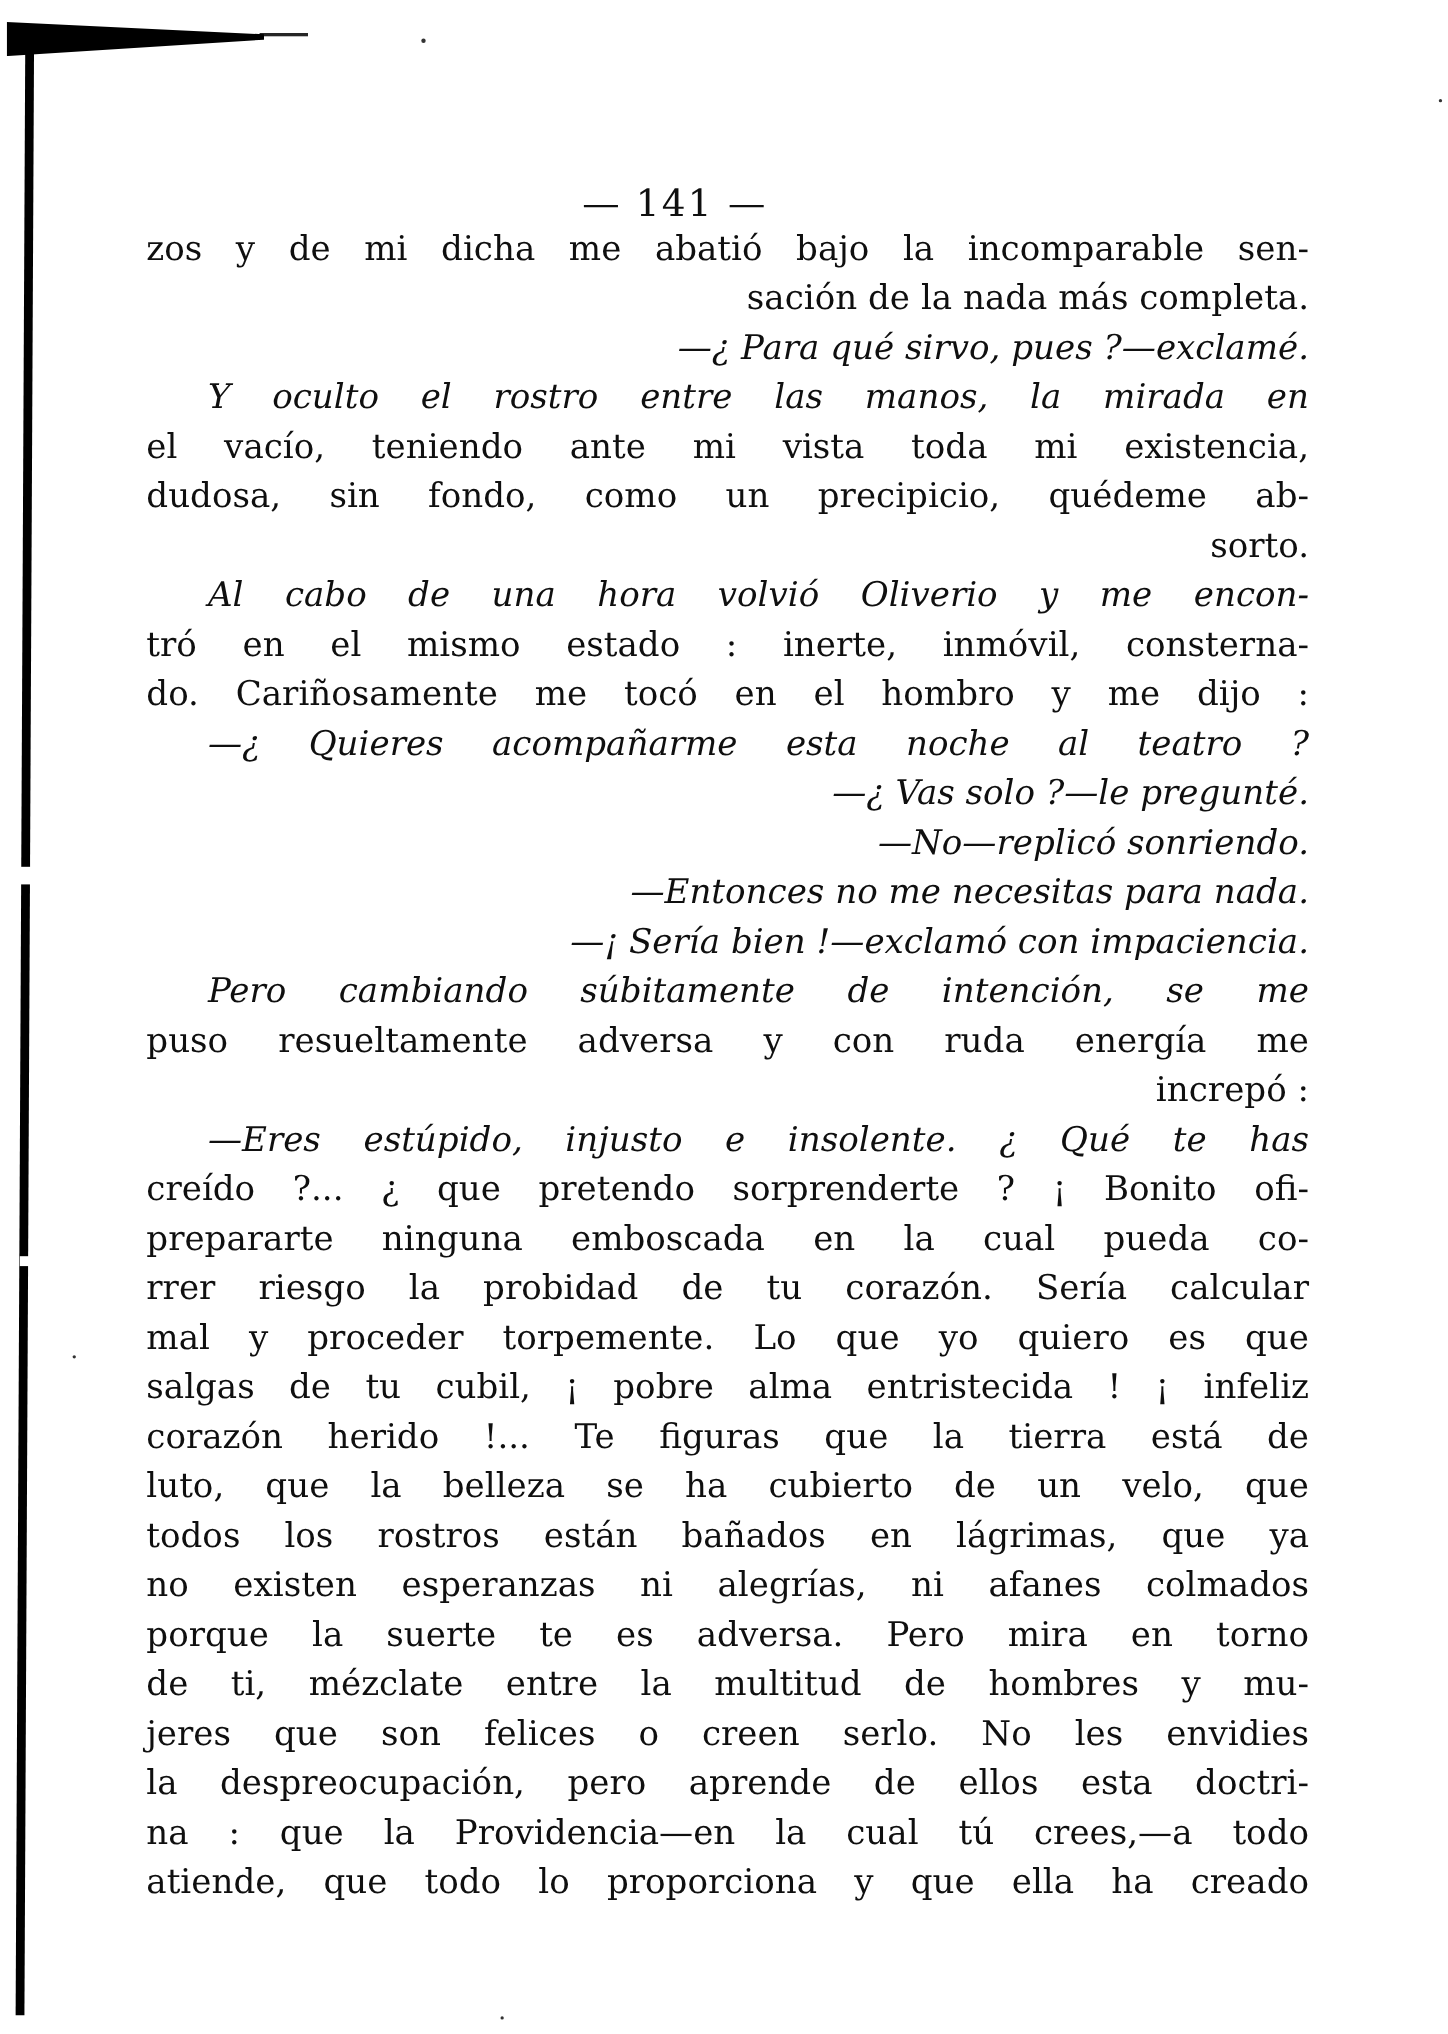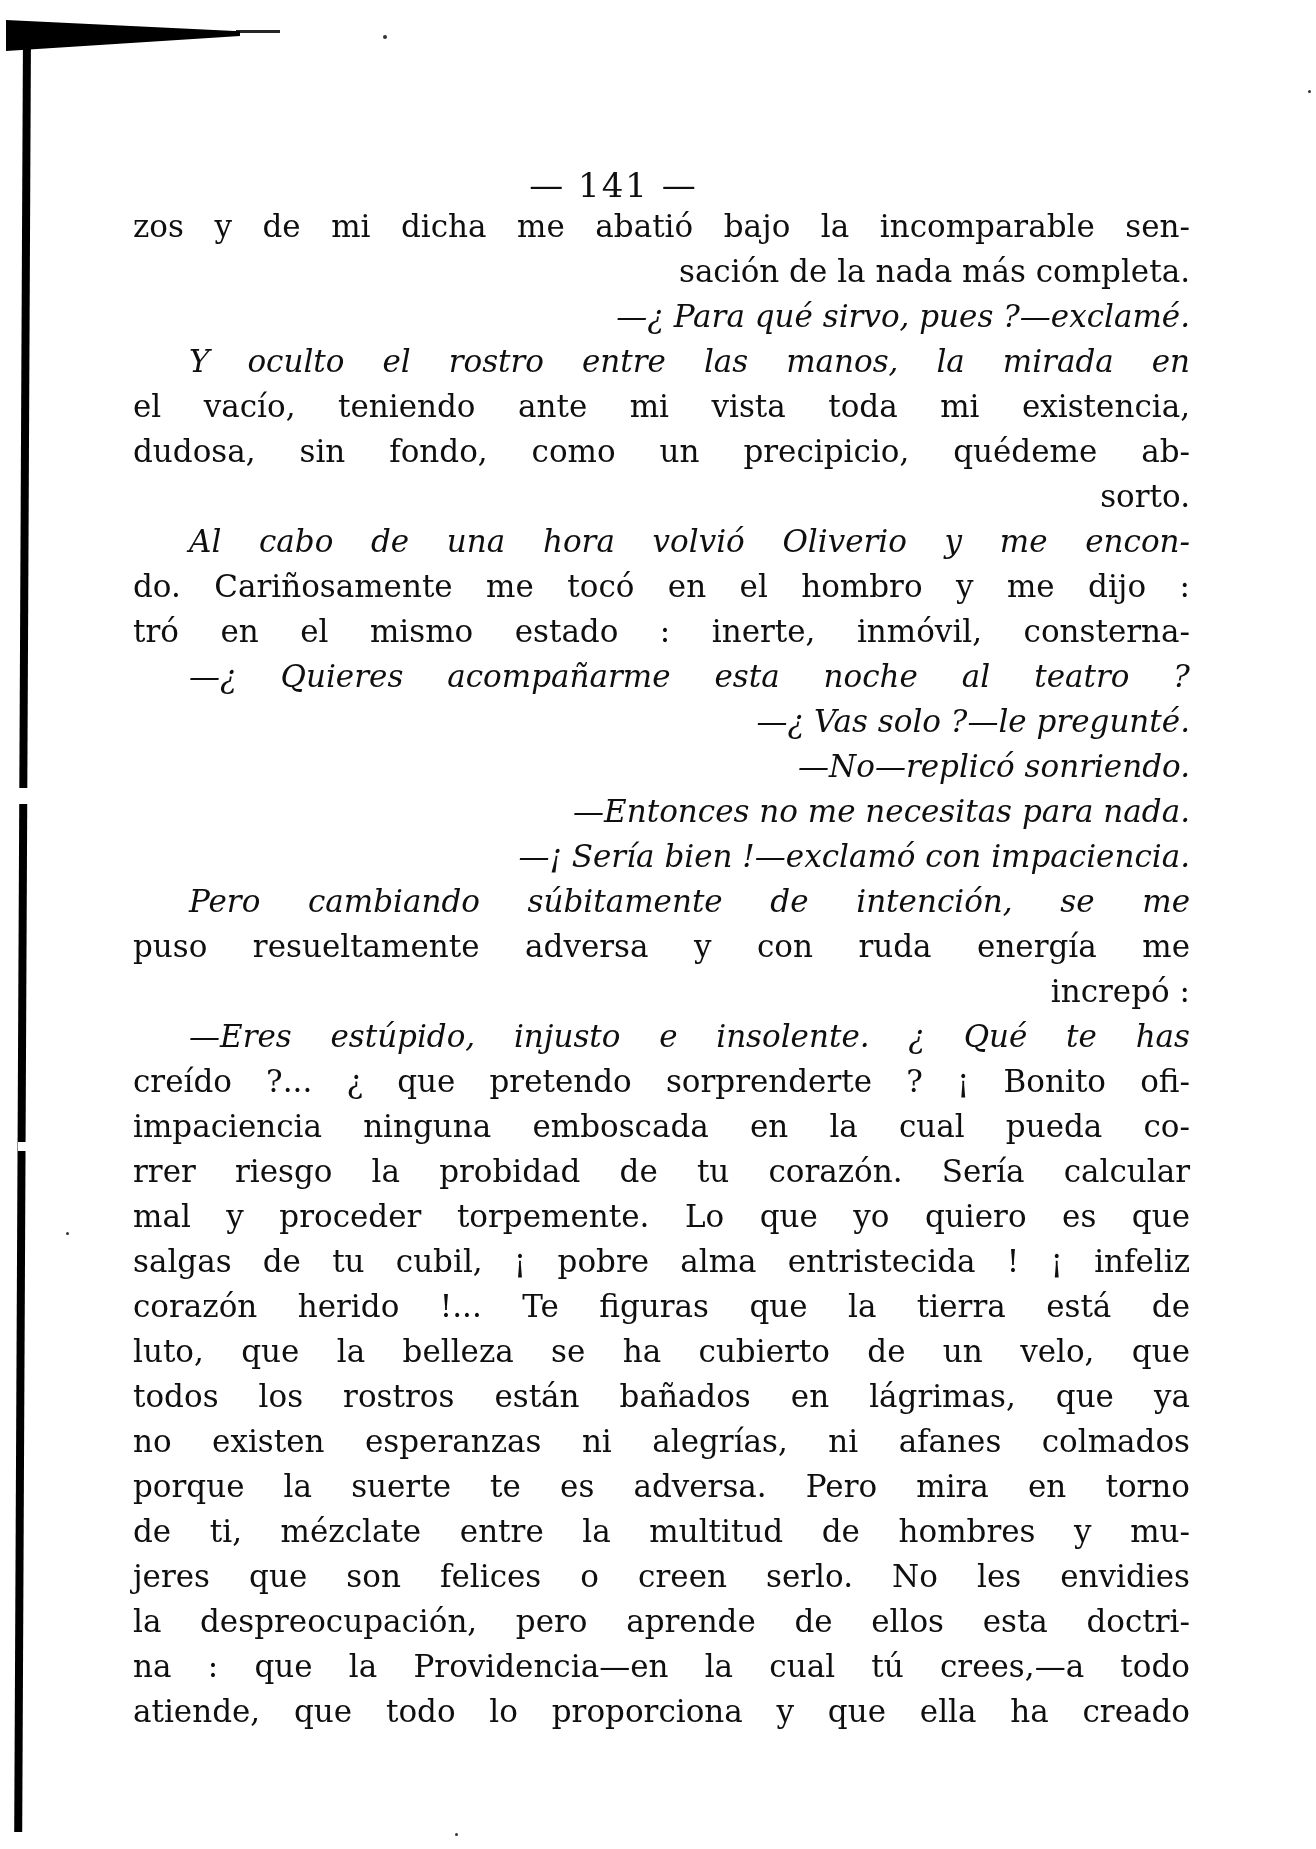--- a/index.html
+++ b/index.html
@@ -88,33 +88,33 @@
 <div class="page-number">— 141 —</div>
 <div class="text-column" id="text-column">
     <div class="line j">zos y de mi dicha me abatió bajo la incomparable sen-</div>
     <div class="line">sación de la nada más completa.</div>
     <div class="line ind">—¿ Para qué sirvo, pues ?—exclamé.</div>
     <div class="line ind j">Y oculto el rostro entre las manos, la mirada en</div>
     <div class="line j">el vacío, teniendo ante mi vista toda mi existencia,</div>
     <div class="line j">dudosa, sin fondo, como un precipicio, quédeme ab-</div>
     <div class="line">sorto.</div>
     <div class="line ind j">Al cabo de una hora volvió Oliverio y me encon-</div>
+    <div class="line j">tró en el mismo estado : inerte, inmóvil, consterna-</div>
     <div class="line j">do. Cariñosamente me tocó en el hombro y me dijo :</div>
-    <div class="line j">tró en el mismo estado : inerte, inmóvil, consterna-</div>
     <div class="line ind j">—¿ Quieres acompañarme esta noche al teatro ?</div>
     <div class="line ind">—¿ Vas solo ?—le pregunté.</div>
     <div class="line ind">—No—replicó sonriendo.</div>
     <div class="line ind">—Entonces no me necesitas para nada.</div>
     <div class="line ind">—¡ Sería bien !—exclamó con impaciencia.</div>
     <div class="line ind j">Pero cambiando súbitamente de intención, se me</div>
     <div class="line j">puso resueltamente adversa y con ruda energía me</div>
     <div class="line">increpó :</div>
     <div class="line ind j">—Eres estúpido, injusto e insolente. ¿ Qué te has</div>
     <div class="line j">creído ?... ¿ que pretendo sorprenderte ? ¡ Bonito ofi-</div>
-    <div class="line j">impaciencia ninguna emboscada en la cual pueda co-</div>
+    <div class="line j">prepararte ninguna emboscada en la cual pueda co-</div>
     <div class="line j">rrer riesgo la probidad de tu corazón. Sería calcular</div>
     <div class="line j">mal y proceder torpemente. Lo que yo quiero es que</div>
     <div class="line j">salgas de tu cubil, ¡ pobre alma entristecida ! ¡ infeliz</div>
     <div class="line j">corazón herido !... Te figuras que la tierra está de</div>
     <div class="line j">luto, que la belleza se ha cubierto de un velo, que</div>
     <div class="line j">todos los rostros están bañados en lágrimas, que ya</div>
     <div class="line j">no existen esperanzas ni alegrías, ni afanes colmados</div>
     <div class="line j">porque la suerte te es adversa. Pero mira en torno</div>
     <div class="line j">de ti, mézclate entre la multitud de hombres y mu-</div>
     <div class="line j">jeres que son felices o creen serlo. No les envidies</div>

